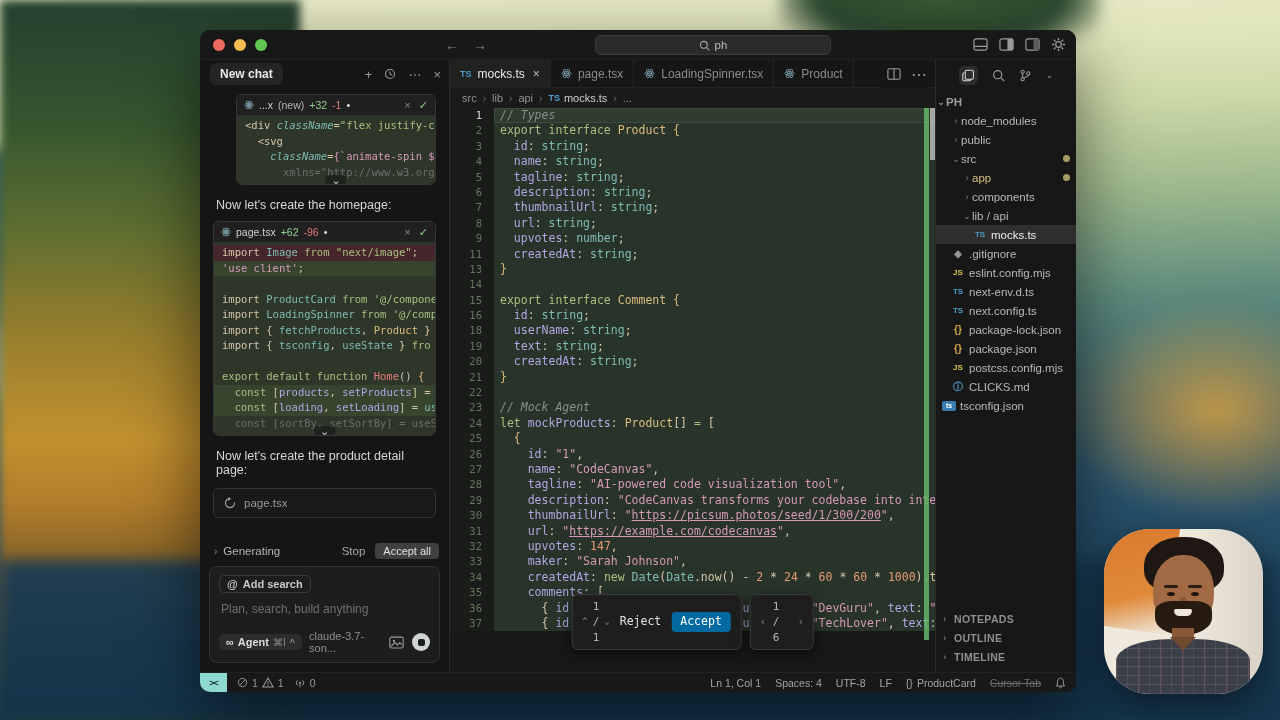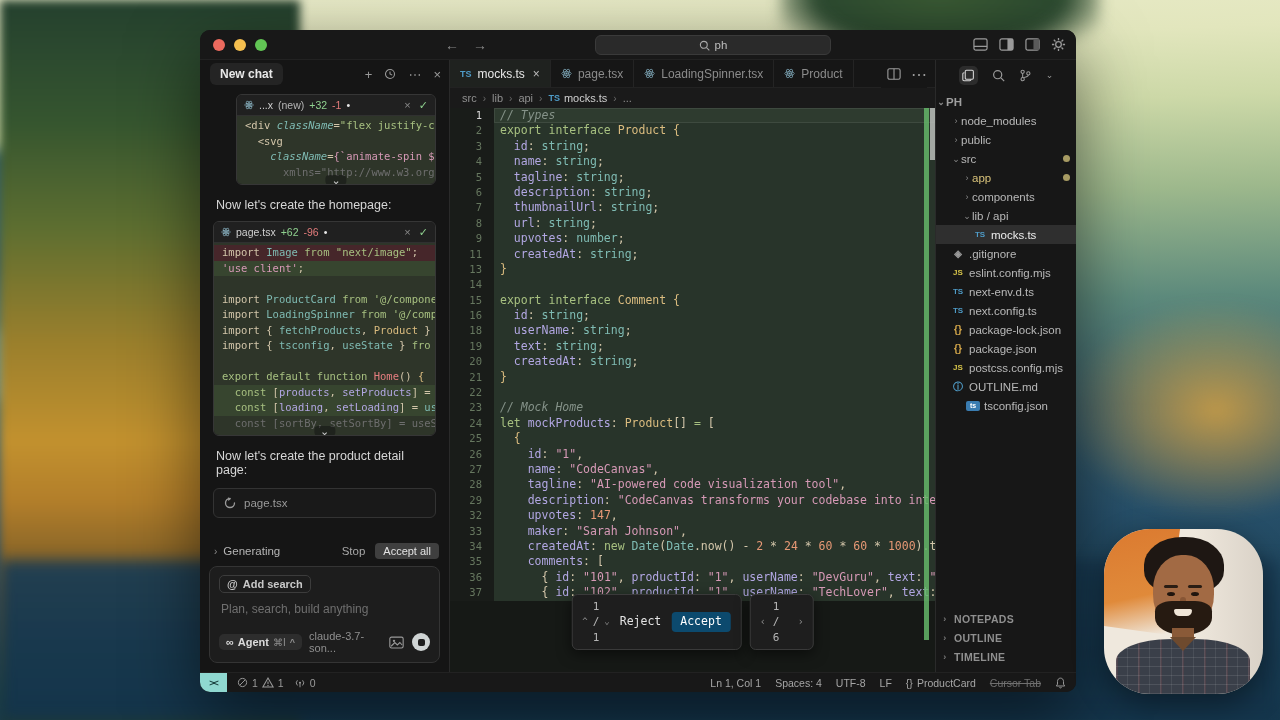--- a/index.html
+++ b/index.html
@@ -99,21 +99,21 @@
   .tk-p{color:#d3c6aa} .tk-k{color:#a7c080} .tk-y{color:#dbbc7f} .tk-t{color:#7fbbb3} .tk-pr{color:#b2a7e3}
   .tk-s{color:#d699b6} .tk-u{color:#d699b6;text-decoration:underline} .tk-n{color:#e69875} .tk-c{color:#859289;font-style:italic}
   .tk-tg{color:#d3c6aa} .tk-at{color:#7fbbb3;font-style:italic} .tk-sg{color:#a7c080} .tk-sp{color:#d699b6} .tk-fd{color:#6e6e6e} .tk-rd{color:#e67e80}
   .ruler { position:absolute; right:6px; top:0; width:5px; height:532px; background:#64b668; opacity:.85; }
   .scrollthumb { position:absolute; right:0; top:0; width:5px; height:52px; background:#b9bdb9; opacity:.85; }
   .diffbar { position:absolute; left:50%; transform:translateX(-50%); bottom:22px; display:flex; align-items:center; gap:8px; z-index:5; }
   .diff-main { background:#1e1e1e; border:1px solid #3a3a3a; border-radius:6px; display:flex; align-items:center; gap:10px; padding:4px 10px; box-shadow:0 4px 14px rgba(0,0,0,.5); }
   .diff-nav { color:#b5b5b5; font-size:11px; display:flex; gap:5px; align-items:center; }
   .diff-nav .car { font-size:9px; color:#8f8f8f; }
   .reject-btn { color:#e3e3e3; font-size:11.5px; }
-  .accept-btn { background:#0c4a6e; color:#fff; font-size:11.5px; border-radius:4px; padding:2px 9px; }
+  .accept-btn { background:#0369a1; color:#fff; font-size:11.5px; border-radius:4px; padding:2px 9px; }
   .diff-pager { background:#1e1e1e; border:1px solid #3a3a3a; border-radius:6px; color:#b5b5b5; font-size:11px; padding:4px 9px; display:flex; gap:7px; align-items:center; box-shadow:0 4px 14px rgba(0,0,0,.5); }
   .diff-pager .car { font-size:10px; color:#8f8f8f; }
 
   
   .explorer { width:141px; flex:0 0 141px; background:#171717; border-left:1px solid #2a2a2a; display:flex; flex-direction:column; font-size:11.5px; position:relative; }
   .exp-icons { height:30px; flex:0 0 30px; display:flex; align-items:center; justify-content:center; gap:14px; color:#b0b0b0; }
   .exp-icons .boxed { background:#2c2c2c; border-radius:5px; padding:3px; display:flex; }
   .tree { flex:1; overflow:hidden; padding-top:2px; }
   .trow { display:flex; align-items:center; height:19px; color:#b8b8b8; padding-right:6px; white-space:nowrap; overflow:hidden; }
   .trow .arrow { color:#8a8a8a; font-size:9px; width:10px; text-align:center; flex:0 0 10px; }
@@ -481,21 +481,21 @@
               <div class="cl">
                 <span class="ln">21</span>
                 <span class="lb"><span class="tk-y">}</span></span>
               </div>
               <div class="cl">
                 <span class="ln">22</span>
                 <span class="lb">&nbsp;</span>
               </div>
               <div class="cl">
                 <span class="ln">23</span>
-                <span class="lb"><span class="tk-c">// Mock Home</span></span>
+                <span class="lb"><span class="tk-c">// Mock Agent</span></span>
               </div>
               <div class="cl">
                 <span class="ln">24</span>
                 <span class="lb"><span class="tk-k">let </span><span class="tk-pr">mockProducts</span><span class="tk-p">: </span><span class="tk-y">Product</span><span class="tk-p">[] </span><span class="tk-k">=</span><span class="tk-p"> [</span></span>
               </div>
               <div class="cl">
                 <span class="ln">25</span>
                 <span class="lb"><span class="tk-y">  {</span></span>
               </div>
               <div class="cl">
@@ -506,20 +506,28 @@
                 <span class="ln">27</span>
                 <span class="lb"><span class="tk-pr">    name</span><span class="tk-p">: </span><span class="tk-s">"CodeCanvas"</span><span class="tk-p">,</span></span>
               </div>
               <div class="cl">
                 <span class="ln">28</span>
                 <span class="lb"><span class="tk-pr">    tagline</span><span class="tk-p">: </span><span class="tk-s">"AI-powered code visualization tool"</span><span class="tk-p">,</span></span>
               </div>
               <div class="cl">
                 <span class="ln">29</span>
                 <span class="lb"><span class="tk-pr">    description</span><span class="tk-p">: </span><span class="tk-s">"CodeCanvas transforms your codebase into interacti</span></span>
+              </div>
+              <div class="cl">
+                <span class="ln">30</span>
+                <span class="lb"><span class="tk-pr">    thumbnailUrl</span><span class="tk-p">: </span><span class="tk-s">"</span><span class="tk-u">https://picsum.photos/seed/1/300/200</span><span class="tk-s">"</span><span class="tk-p">,</span></span>
+              </div>
+              <div class="cl">
+                <span class="ln">31</span>
+                <span class="lb"><span class="tk-pr">    url</span><span class="tk-p">: </span><span class="tk-s">"</span><span class="tk-u">https://example.com/codecanvas</span><span class="tk-s">"</span><span class="tk-p">,</span></span>
               </div>
               <div class="cl">
                 <span class="ln">32</span>
                 <span class="lb"><span class="tk-pr">    upvotes</span><span class="tk-p">: </span><span class="tk-n">147</span><span class="tk-p">,</span></span>
               </div>
               <div class="cl">
                 <span class="ln">33</span>
                 <span class="lb"><span class="tk-pr">    maker</span><span class="tk-p">: </span><span class="tk-s">"Sarah Johnson"</span><span class="tk-p">,</span></span>
               </div>
               <div class="cl">
@@ -639,23 +647,23 @@
               <div class="trow" style="padding-left: 15px;">
                 <span class="fi fi-br">{}</span>
                 <span>package.json</span>
               </div>
               <div class="trow" style="padding-left: 15px;">
                 <span class="fi fi-JS">JS</span>
                 <span>postcss.config.mjs</span>
               </div>
               <div class="trow" style="padding-left: 15px;">
                 <span class="fi fi-info">ⓘ</span>
-                <span>OUTLINE.md</span>
-              </div>
-              <div class="trow" style="padding-left: 30px;">
+                <span>CLICKS.md</span>
+              </div>
+              <div class="trow" style="padding-left: 6px;">
                 <span class="fi fi-ts2">ts</span>
                 <span>tsconfig.json</span>
               </div>
             </div>
         </div>
         <div class="exp-sections" id="exp-sections">
             <div class="sec-row">
               <span class="arrow">›</span>
               <span>NOTEPADS</span>
             </div>

